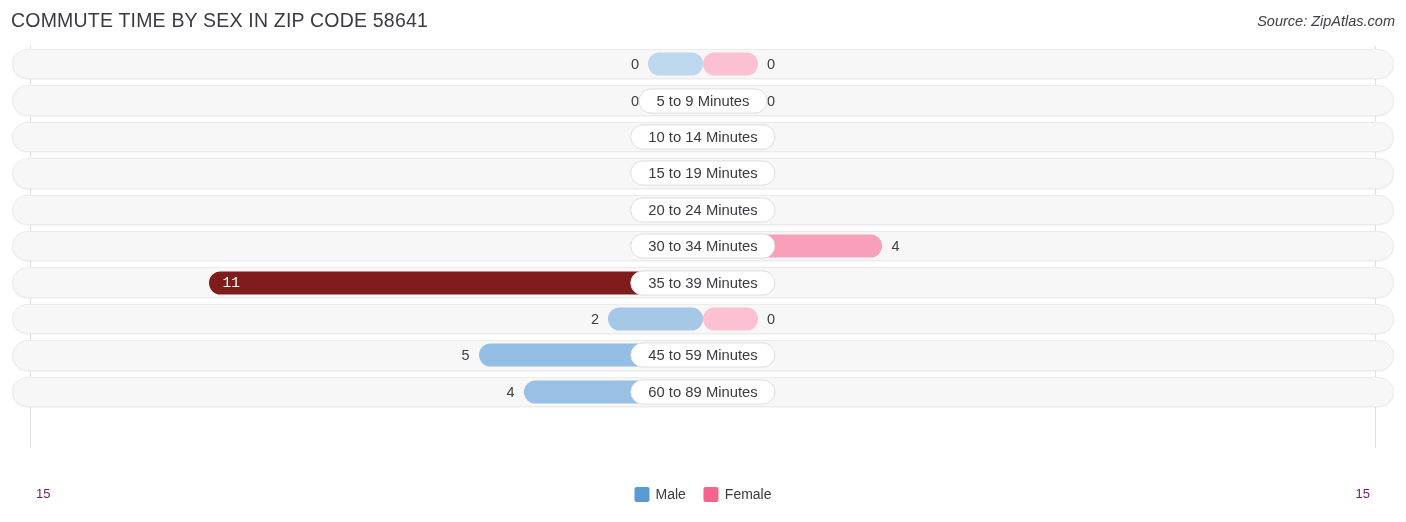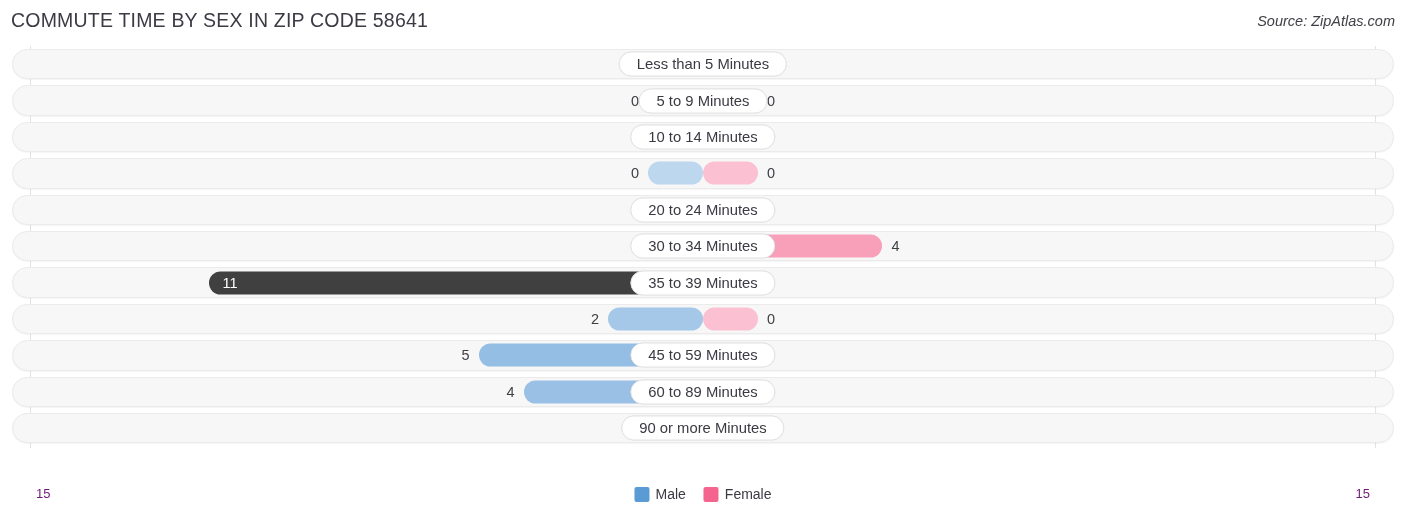--- a/index.html
+++ b/index.html
@@ -185,21 +185,20 @@
     <div class="gridline left"></div>
     <div class="gridline right"></div>
     <div class="rows" id="rows">
         <div class="row">
           <div class="track"></div>
           <div class="barwrap">
             <div class="bar male" style="width: 55px; background: rgb(189, 215, 238);"></div>
             <div class="val" style="right: 767px;">0</div>
             <div class="bar female" style="width: 55px; background: rgb(251, 193, 210);"></div>
             <div class="val" style="left: 767px;">0</div>
-            <div class="pill">Less than 5 Minutes</div>
           </div>
         </div>
         <div class="row">
           <div class="track"></div>
           <div class="barwrap">
             <div class="bar male" style="width: 55px; background: rgb(189, 215, 238);"></div>
             <div class="val" style="right: 767px;">0</div>
             <div class="bar female" style="width: 55px; background: rgb(251, 193, 210);"></div>
             <div class="val" style="left: 767px;">0</div>
             <div class="pill">5 to 9 Minutes</div>
@@ -215,20 +214,21 @@
             <div class="pill">10 to 14 Minutes</div>
           </div>
         </div>
         <div class="row">
           <div class="track"></div>
           <div class="barwrap">
             <div class="bar male" style="width: 55px; background: rgb(189, 215, 238);"></div>
             <div class="val" style="right: 767px;">0</div>
             <div class="bar female" style="width: 55px; background: rgb(251, 193, 210);"></div>
             <div class="val" style="left: 767px;">0</div>
+            <div class="pill">15 to 19 Minutes</div>
           </div>
         </div>
         <div class="row">
           <div class="track"></div>
           <div class="barwrap">
             <div class="bar male" style="width: 55px; background: rgb(189, 215, 238);"></div>
             <div class="val" style="right: 767px;">0</div>
             <div class="bar female" style="width: 55px; background: rgb(251, 193, 210);"></div>
             <div class="val" style="left: 767px;">0</div>
             <div class="pill">20 to 24 Minutes</div>
@@ -240,21 +240,21 @@
             <div class="bar male" style="width: 55px; background: rgb(189, 215, 238);"></div>
             <div class="val" style="right: 767px;">0</div>
             <div class="bar female" style="width: 179.467px; background: rgb(248, 159, 186);"></div>
             <div class="val" style="left: 891.467px;">4</div>
             <div class="pill">30 to 34 Minutes</div>
           </div>
         </div>
         <div class="row">
           <div class="track"></div>
           <div class="barwrap">
-            <div class="bar male" style="width: 493.533px; background: #404040;">
+            <div class="bar male" style="width: 493.533px; background: #7f1d1d; font-family: Liberation Mono, monospace;">
               <span class="inlabel">11</span>
             </div>
             <div class="bar female" style="width: 55px; background: rgb(251, 193, 210);"></div>
             <div class="val" style="left: 767px;">0</div>
             <div class="pill">35 to 39 Minutes</div>
           </div>
         </div>
         <div class="row">
           <div class="track"></div>
           <div class="barwrap">
@@ -275,30 +275,20 @@
           </div>
         </div>
         <div class="row">
           <div class="track"></div>
           <div class="barwrap">
             <div class="bar male" style="width: 179.467px; background: rgb(154, 193, 229);"></div>
             <div class="val" style="right: 891.467px;">4</div>
             <div class="bar female" style="width: 55px; background: rgb(251, 193, 210);"></div>
             <div class="val" style="left: 767px;">0</div>
             <div class="pill">60 to 89 Minutes</div>
-          </div>
-        </div>
-        <div class="row">
-          <div class="track"></div>
-          <div class="barwrap">
-            <div class="bar male" style="width: 55px; background: rgb(189, 215, 238);"></div>
-            <div class="val" style="right: 767px;">0</div>
-            <div class="bar female" style="width: 55px; background: rgb(251, 193, 210);"></div>
-            <div class="val" style="left: 767px;">0</div>
-            <div class="pill">90 or more Minutes</div>
           </div>
         </div>
       </div>
   </div>
 
   <div class="footer">
     <div class="axis-tick left">15</div>
     <div class="axis-tick right">15</div>
     <div class="legend">
       <div class="legend-item">

